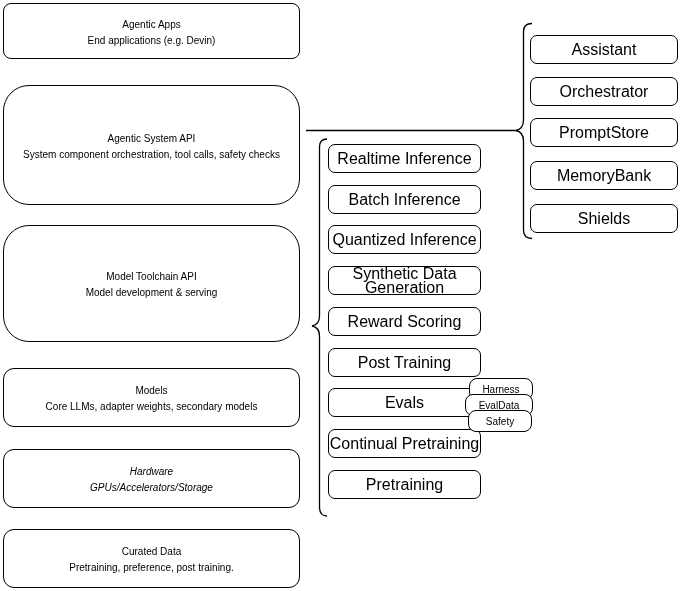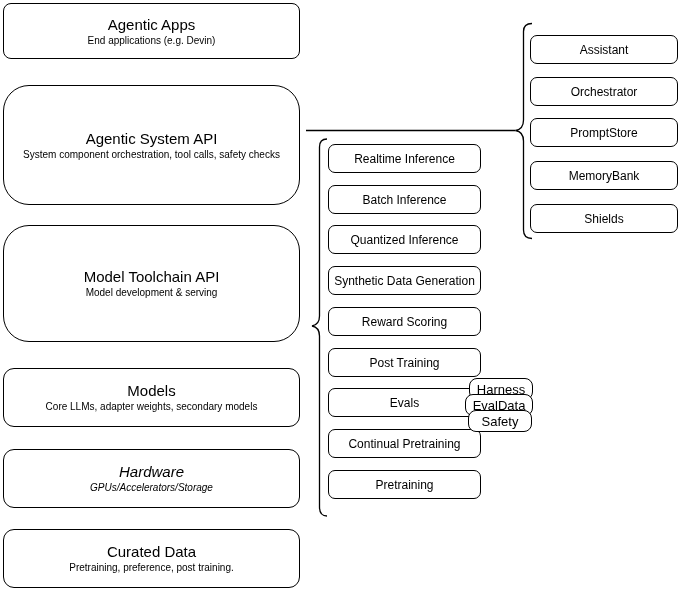--- a/index.html
+++ b/index.html
@@ -9,33 +9,33 @@
   }
   .overlay{position:absolute;left:0;top:0;width:682px;height:591px;}
   .overlay path{fill:none;stroke:#000;stroke-width:1.3;}
   .overlay line{stroke:#000;stroke-width:1.3;}
   .lbox{
     position:absolute;left:3px;width:297px;box-sizing:border-box;
     border:1.4px solid #000;background:#fff;
     display:flex;flex-direction:column;align-items:center;justify-content:center;
     gap:3px;text-align:center;
   }
-  .lbox .t{font-size:15px;line-height:15px;}
+  .lbox .t{font-size:10px;line-height:15px;}
   .lbox .s{font-size:10px;line-height:11px;}
   .mbox,.rbox{
     position:absolute;box-sizing:border-box;border:1.4px solid #000;border-radius:7px;
     background:#fff;display:flex;align-items:center;justify-content:center;
-    font-size:12px;line-height:14px;text-align:center;
+    font-size:16px;line-height:14px;text-align:center;
   }
   .mbox{left:328px;width:153px;height:29px;}
   .rbox{left:530px;width:148px;height:29px;}
   .pill{
     position:absolute;height:22px;box-sizing:border-box;border:1.3px solid #000;
     border-radius:8px;background:#fff;z-index:5;
-    display:flex;align-items:center;justify-content:center;font-size:13px;line-height:11px;
+    display:flex;align-items:center;justify-content:center;font-size:10px;line-height:11px;
   }
 </style>
 </head>
 <body>
 
 <div class="canvas">
 
   <svg class="overlay" width="682" height="591" viewBox="0 0 682 591" aria-hidden="true">
     <line x1="306" y1="130.5" x2="515.5" y2="130.5"></line>
     <path d="M 327 139 C 321.5 139 319.5 141.5 319.5 147 L 319.5 316 C 319.5 321.5 317.5 325 312 326 C 317.5 327 319.5 330.5 319.5 336 L 319.5 507 C 319.5 512.5 321.5 516 327 516"></path>

